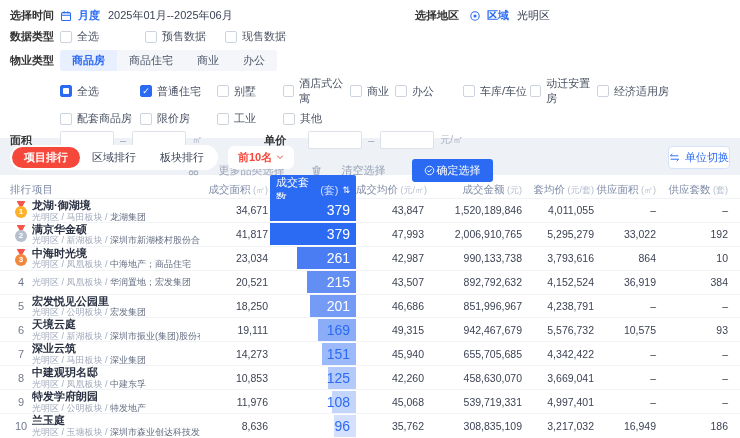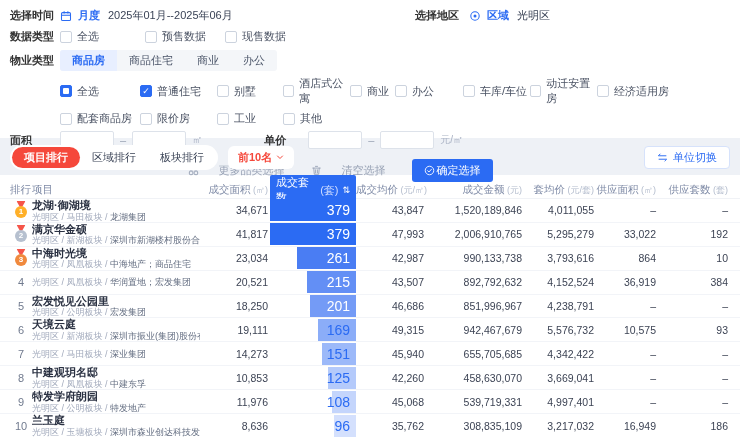--- a/index.html
+++ b/index.html
@@ -48,21 +48,21 @@
 
   
   .rank-band { background:#eef1f6; height:300px; padding-top:7px; }
   .rank-tabs-row { display:flex; align-items:center; height:24px; margin:0 10px 6px 10px; }
   .pill-group { display:inline-flex; background:#fff; border-radius:13px; padding:2px; align-items:center; }
   .pill { padding:3px 12px; border-radius:11px; font-size:11px; color:#3a4356; cursor:pointer; white-space:nowrap; }
   .pill.active { background:#f5483b; color:#fff; font-weight:700; }
   .topn-box { display:inline-flex; align-items:center; gap:4px; background:#fff; border-radius:6px;
     padding:4px 10px; margin-left:10px; color:#f5483b; font-weight:700; font-size:11px; cursor:pointer; }
   .unit-switch { display:inline-flex; align-items:center; gap:5px; background:#fff; border:1px solid #d6e2fb;
-    border-radius:4px; padding:3px 12px; color:#2b6bf3; font-size:11px; cursor:pointer; }
+    border-radius:4px; padding:3px 0; color:#2b6bf3; font-size:11px; cursor:pointer; }
 
   
   .rank-table { background:#fff; }
   .trow { display:grid; grid-template-columns:22px 176px 62px 86px 70px 98px 72px 62px 1fr;
     align-items:center; padding:0 10px; }
   .thead { height:24px; border-bottom:1px solid #f0f2f6; }
   .th { font-size:10.5px; color:#7e8aa6; white-space:nowrap; }
   .th .unit { color:#b3bccd; font-size:9px; }
   .th.right { text-align:right; padding-right:2px; }
   .th-bar { background:#2b6bf3; color:#fff; height:100%; display:flex; align-items:center;
@@ -405,20 +405,21 @@
           </div>
           <div class="num">49,315</div>
           <div class="num">942,467,679</div>
           <div class="num">5,576,732</div>
           <div class="num">10,575</div>
           <div class="num">93</div>
         </div>
         <div class="trow">
           <div class="cell-rank">7</div>
           <div class="cell-proj">
+            <div class="proj-name">深业云筑</div>
             <div class="proj-path"><span>光明区 / 马田板块 / </span><span class="proj-dev">深业集团</span></div>
           </div>
           <div class="num">14,273</div>
           <div class="cell-bar">
             <div class="bar" style="width: 39.8%; background: rgb(156, 185, 249); color: rgb(43, 107, 243);">151</div>
           </div>
           <div class="num">45,940</div>
           <div class="num">655,705,685</div>
           <div class="num">4,342,422</div>
           <div class="num">–</div>

